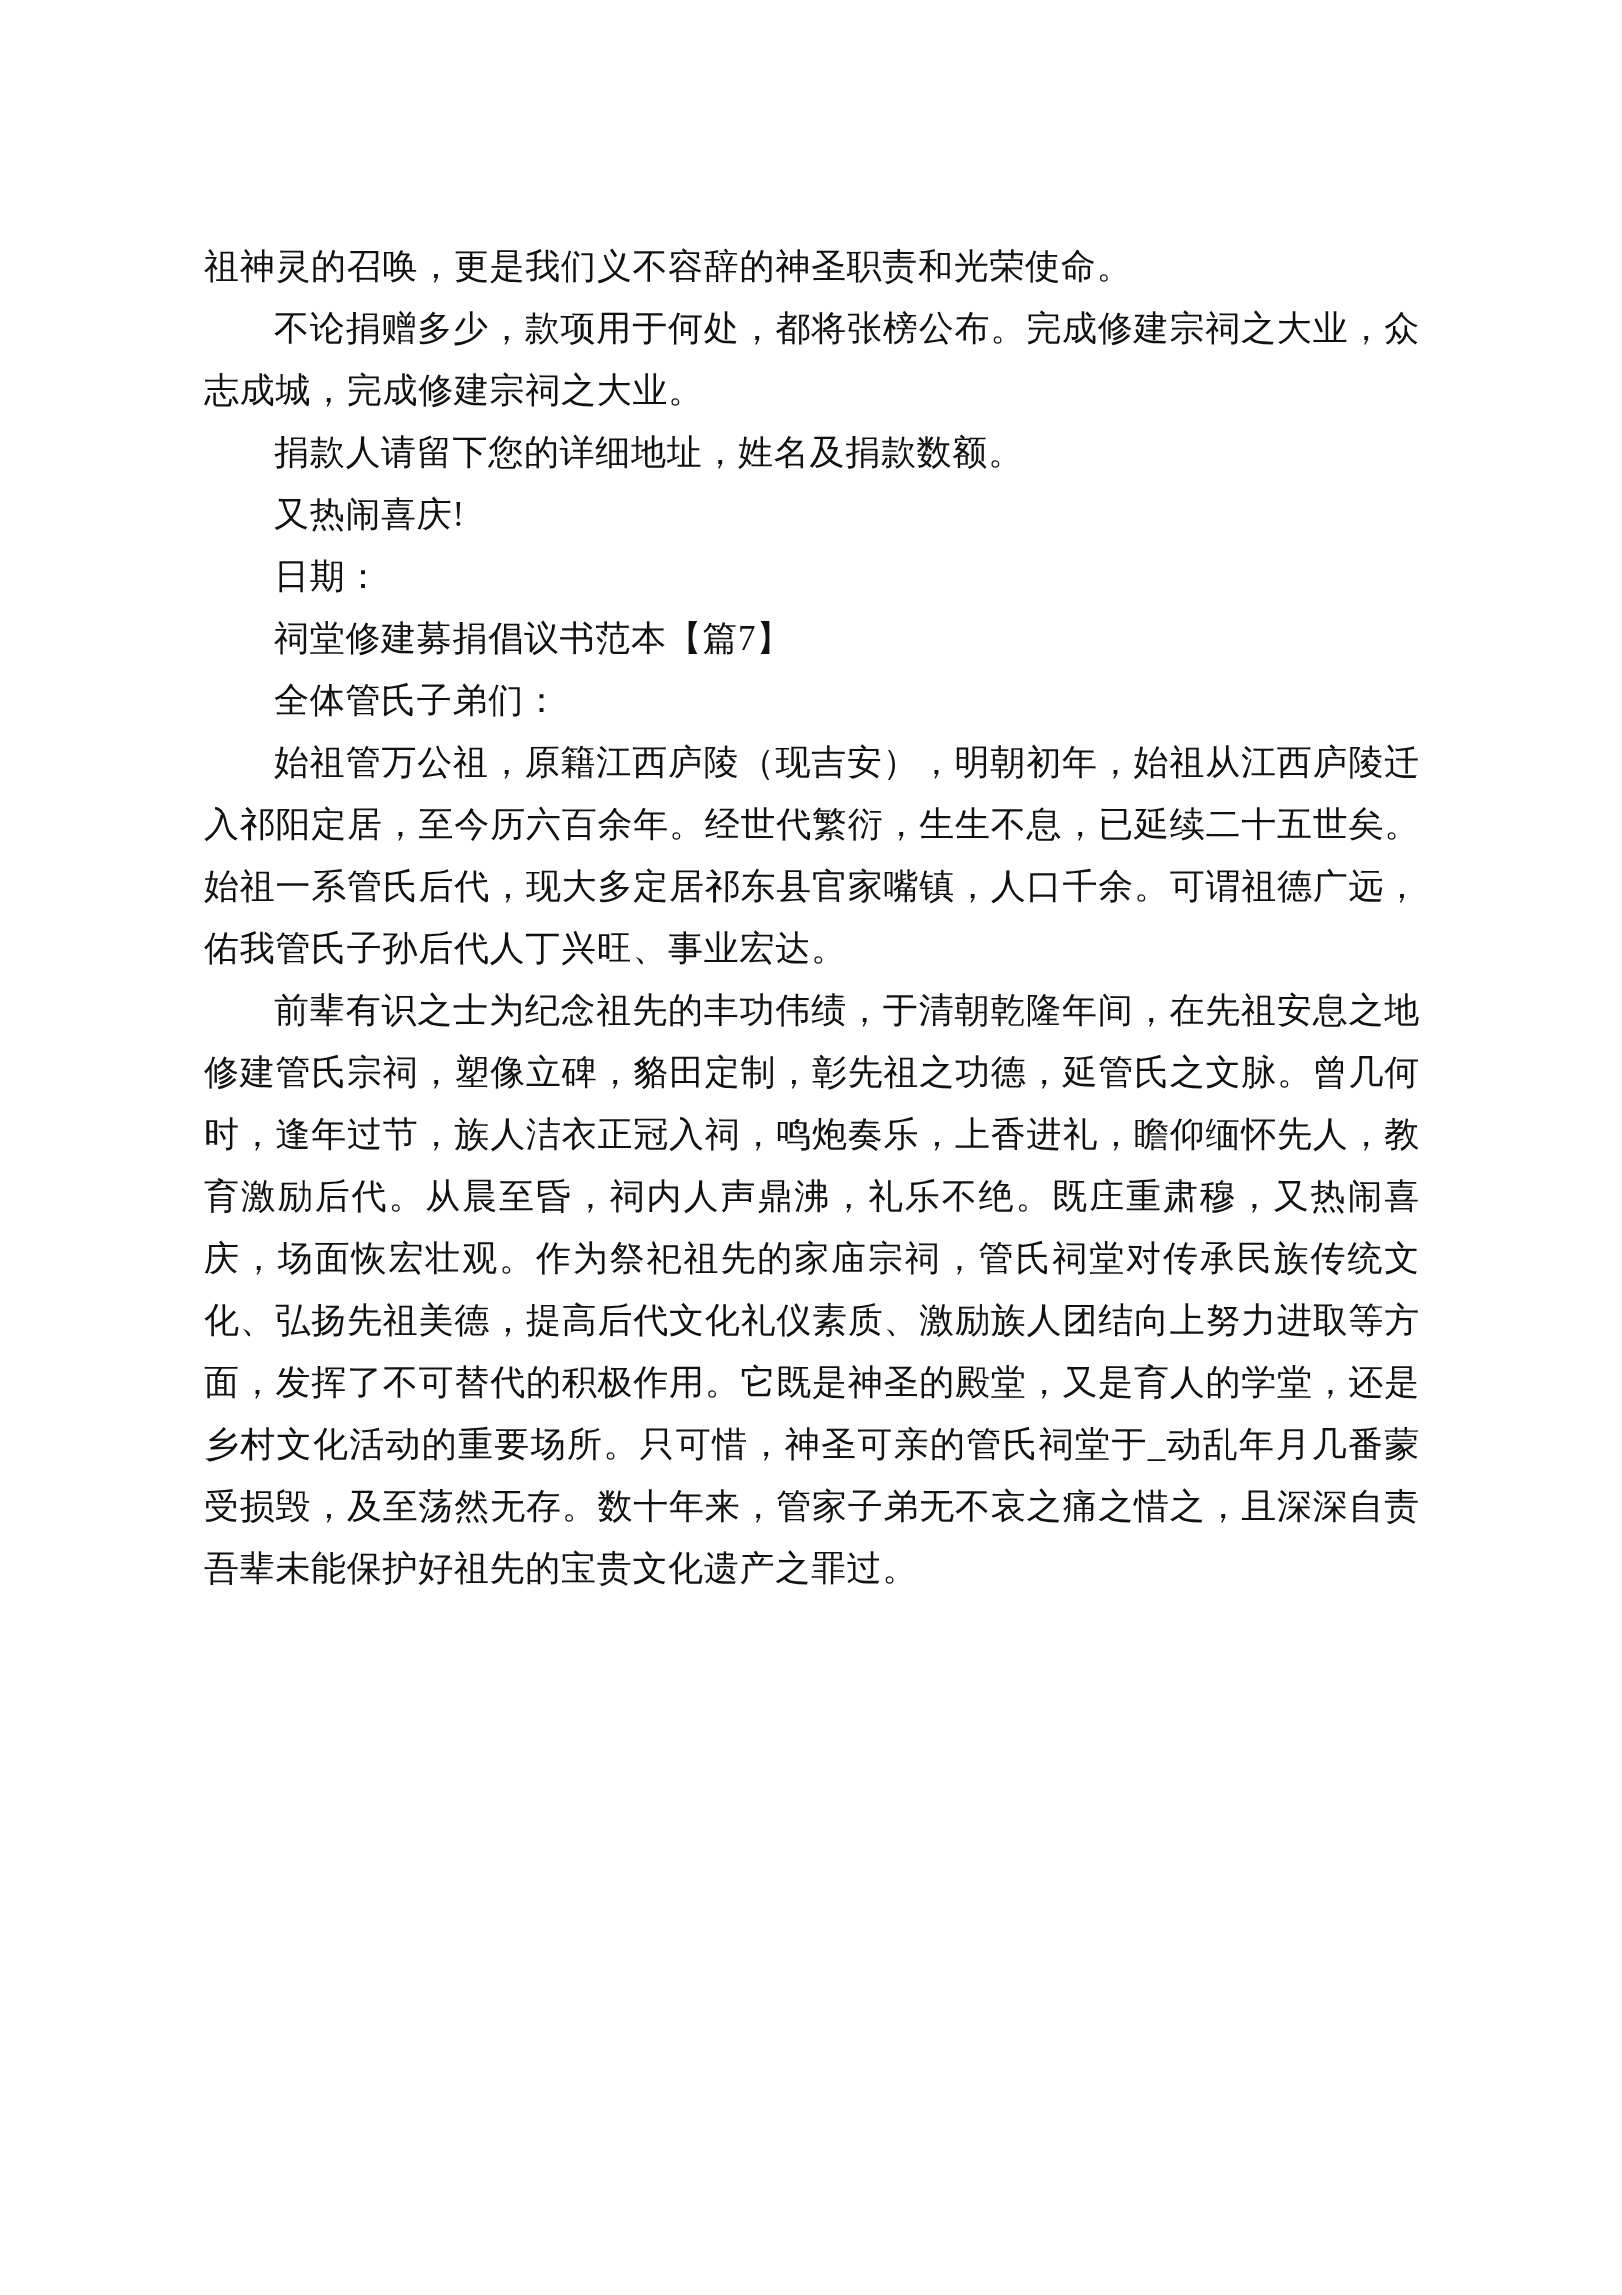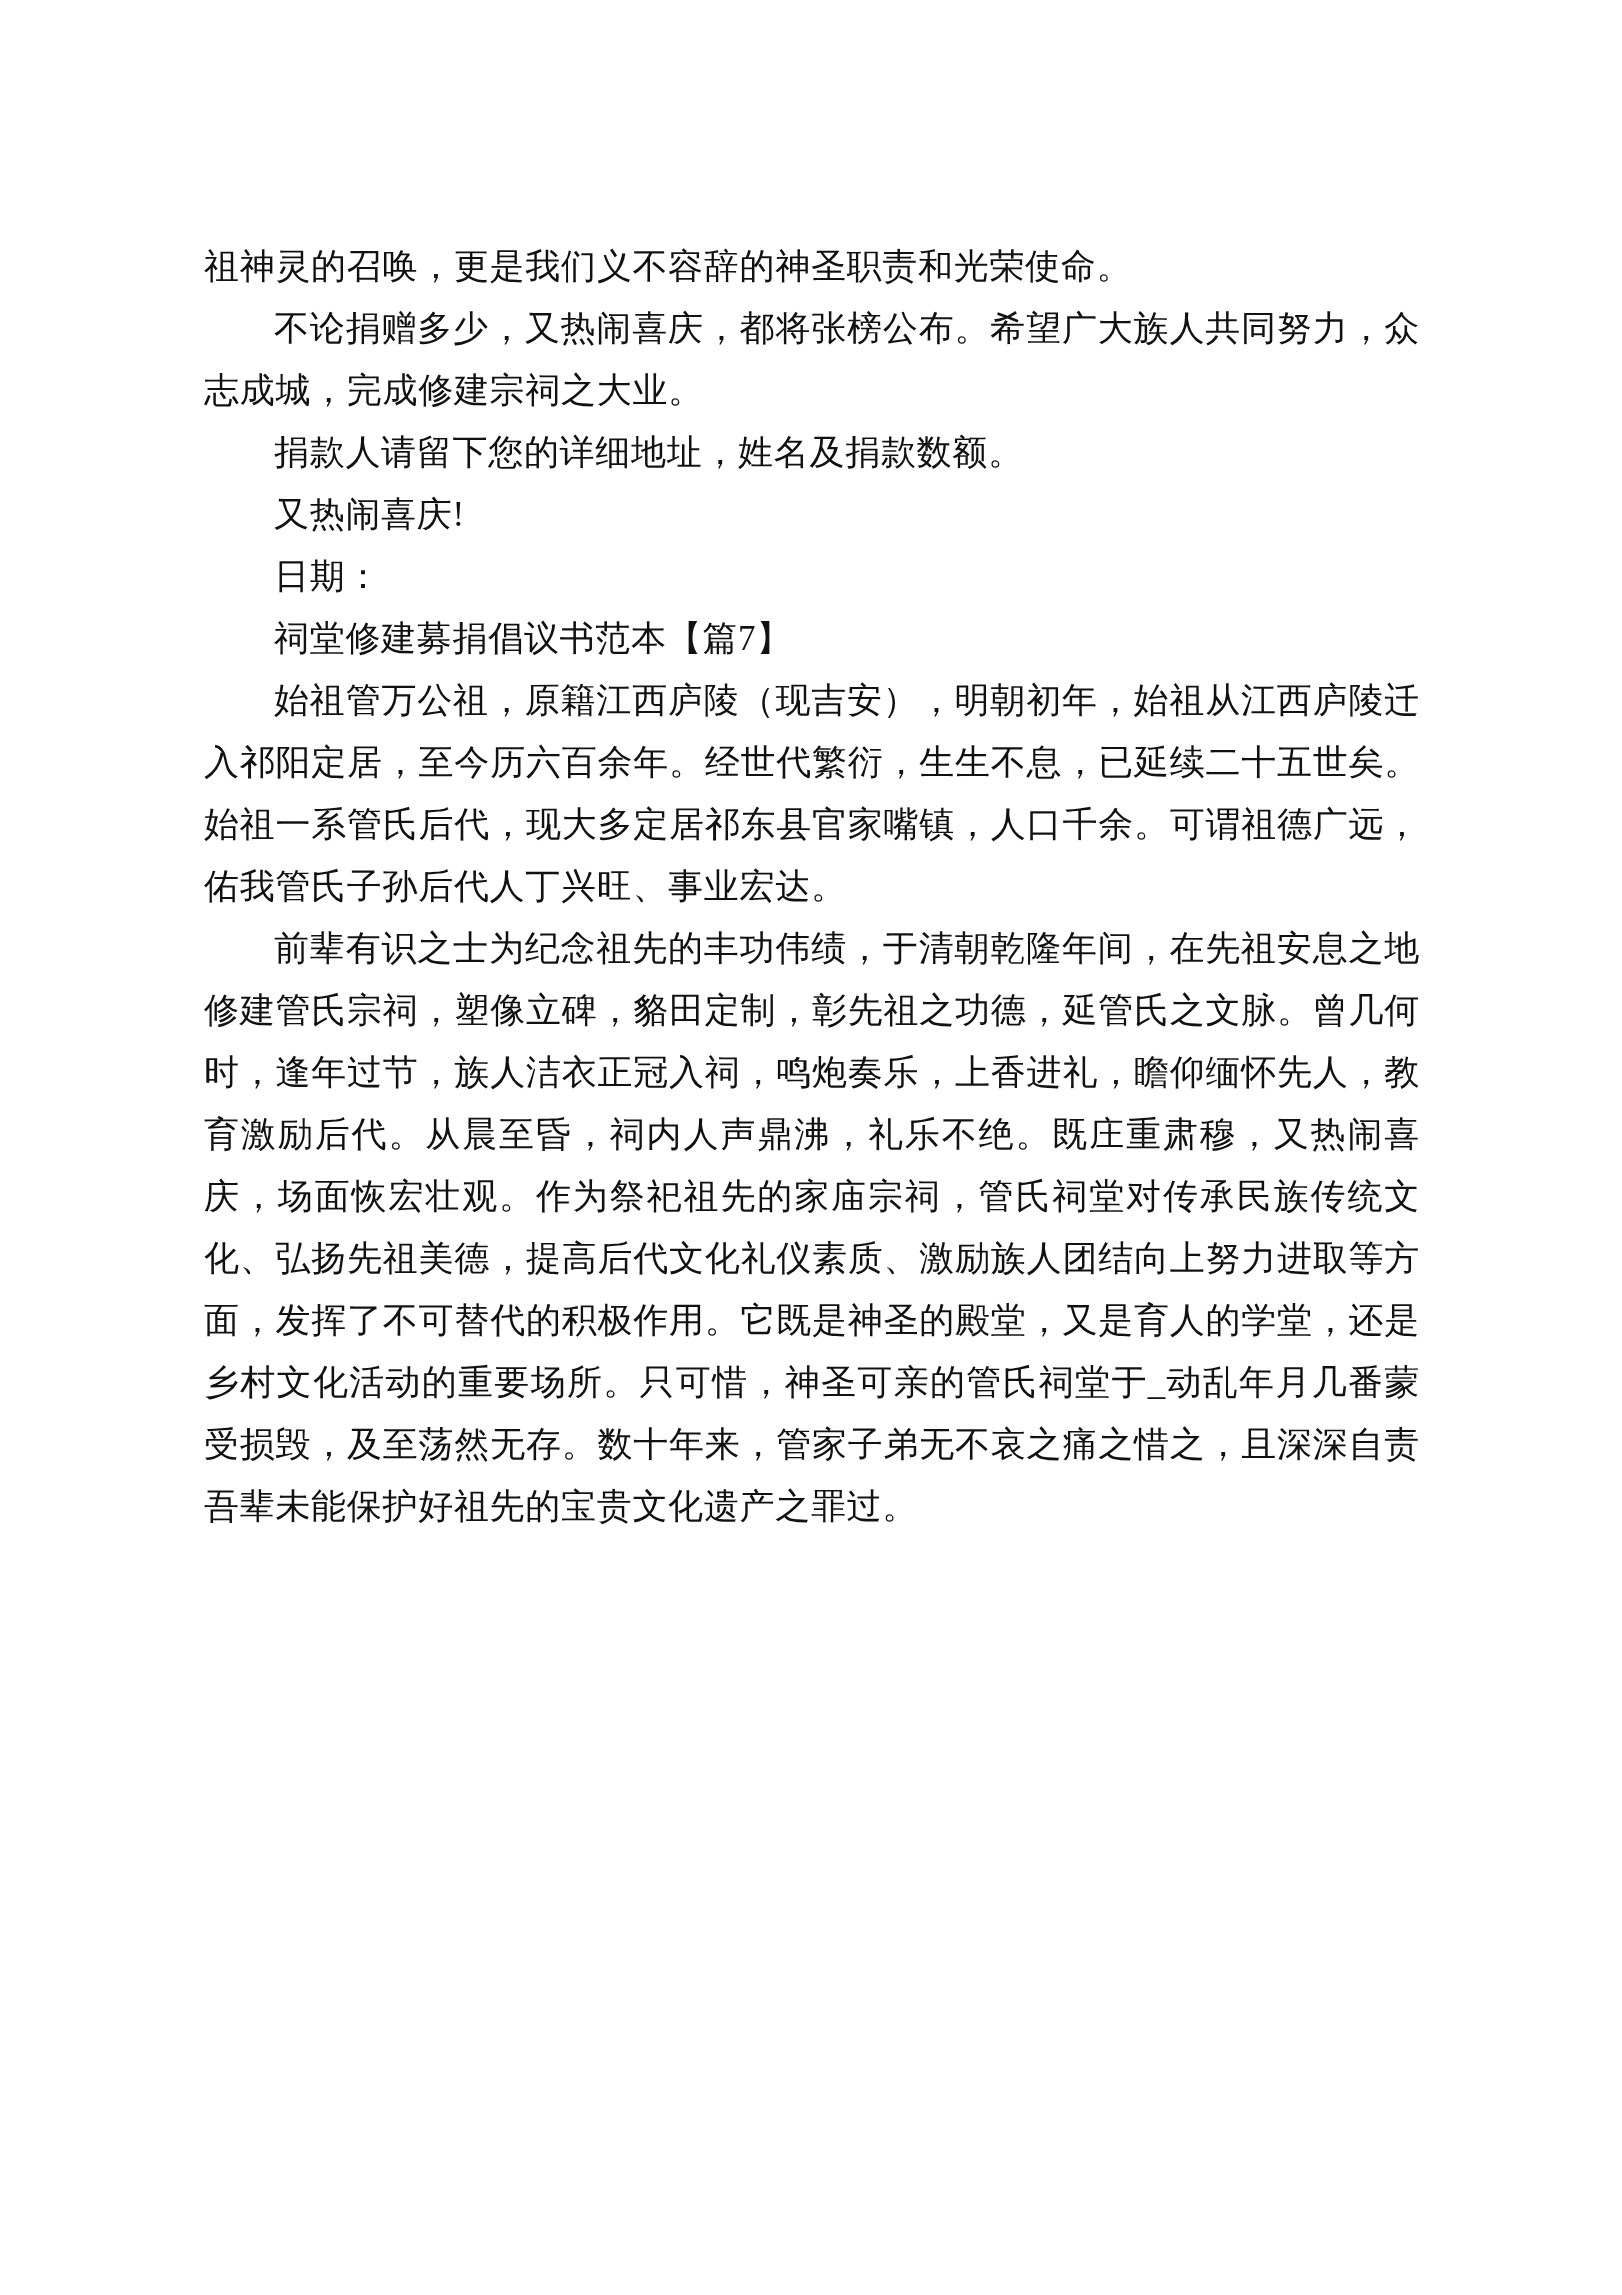--- a/index.html
+++ b/index.html
@@ -39,22 +39,23 @@
   .doc p.indent {
     text-indent: 2em;
   }
 </style>
 </head>
 <body>
 
 <div class="page">
   <div class="doc">
     <p>祖神灵的召唤，更是我们义不容辞的神圣职责和光荣使命。</p>
-    <p class="indent">不论捐赠多少，又热闹喜庆，都将张榜公布。希望广大族人共同努力，众志成城，完成修建宗祠之大业。</p>
+    <p class="indent">不论捐赠多少，款项用于何处，都将张榜公布。完成修建宗祠之大业，众志成城，完成修建宗祠之大业。</p>
     <p class="indent">捐款人请留下您的详细地址，姓名及捐款数额。</p>
     <p class="indent">又热闹喜庆!</p>
     <p class="indent">日期：</p>
     <p class="indent">祠堂修建募捐倡议书范本【篇7】</p>
+    <p class="indent">全体管氏子弟们：</p>
     <p class="indent">始祖管万公祖，原籍江西庐陵（现吉安），明朝初年，始祖从江西庐陵迁入祁阳定居，至今历六百余年。经世代繁衍，生生不息，已延续二十五世矣。始祖一系管氏后代，现大多定居祁东县官家嘴镇，人口千余。可谓祖德广远，佑我管氏子孙后代人丁兴旺、事业宏达。</p>
     <p class="indent">前辈有识之士为纪念祖先的丰功伟绩，于清朝乾隆年间，在先祖安息之地修建管氏宗祠，塑像立碑，貉田定制，彰先祖之功德，延管氏之文脉。曾几何时，逢年过节，族人洁衣正冠入祠，鸣炮奏乐，上香进礼，瞻仰缅怀先人，教育激励后代。从晨至昏，祠内人声鼎沸，礼乐不绝。既庄重肃穆，又热闹喜庆，场面恢宏壮观。作为祭祀祖先的家庙宗祠，管氏祠堂对传承民族传统文化、弘扬先祖美德，提高后代文化礼仪素质、激励族人团结向上努力进取等方面，发挥了不可替代的积极作用。它既是神圣的殿堂，又是育人的学堂，还是乡村文化活动的重要场所。只可惜，神圣可亲的管氏祠堂于_动乱年月几番蒙受损毁，及至荡然无存。数十年来，管家子弟无不哀之痛之惜之，且深深自责吾辈未能保护好祖先的宝贵文化遗产之罪过。</p>
   </div>
 </div>
 
 
 </body></html>

